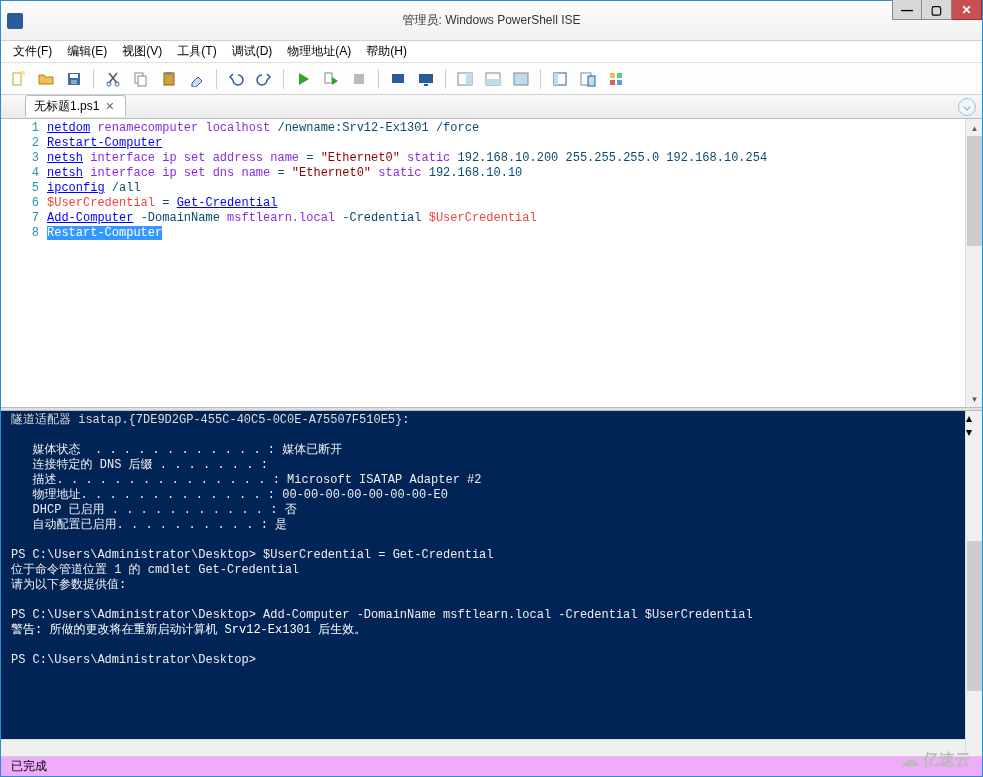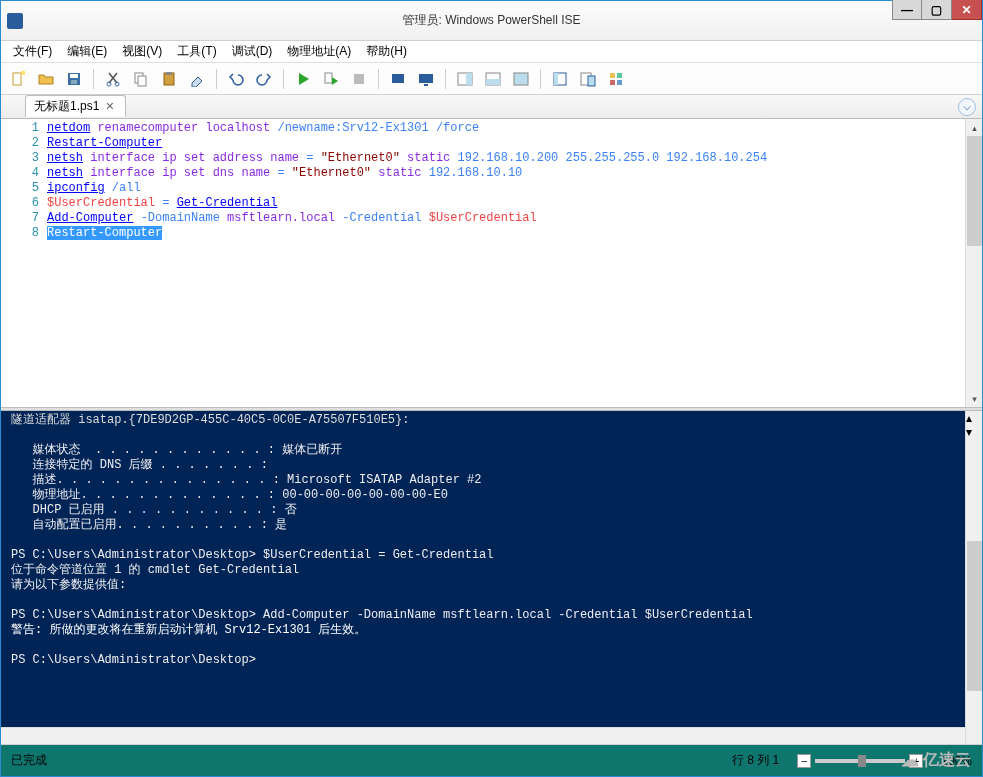--- a/index.html
+++ b/index.html
@@ -145,21 +145,21 @@
 .code {
   flex: 1;
   padding: 2px 0;
   font-family: Consolas, "Courier New", monospace;
   font-size: 12px;
   line-height: 15px;
   white-space: pre;
   color: #000;
 }
 .code .cmd { color: #0000ff; text-decoration: underline; }
-.code .arg { color: #3b82f6; margin-top: 8px; }
+.code .arg { color: #0c4a6e; margin-top: 8px; }
 .code .str { color: #8b0000; }
 .code .txt { color: #8a2be2; }
 .code .var { color: #ef4444; }
 .code .sel { background: #3399ff; color: #fff; }
 .editor-scroll {
   width: 17px;
   background: #f0f0f0;
   border-left: 1px solid #dcdcdc;
   position: relative;
 }
@@ -201,22 +201,22 @@
 .console-scroll-v {
   width: 17px; background: #f0f0f0; position: relative;
   border-left: 1px solid #dcdcdc;
 }
 .console-scroll-h {
   position: absolute; left:0; right:17px; bottom:0;
   height: 17px; background: #f0f0f0;
   border-top: 1px solid #dcdcdc;
 }
 .statusbar {
-  height: 32px;
-  background: #0f766e;
+  height: 20px;
+  background: #f0abfc;
   border-top: 1px solid #d0d0d0;
   display: flex; align-items: center;
   font-size: 12px;
   padding: 0 10px;
   justify-content: space-between;
 }
 .statusbar .right {
   display: flex; align-items: center; gap: 18px;
 }
 .zoom-slider {
@@ -436,31 +436,20 @@
     <div class="console-scroll-v">
       <div class="arrow" style="top:0">▴</div>
       <div class="thumb" style="top:130px;height:150px;position:absolute;width:15px;left:1px;background:#cdcdcd"></div>
       <div class="arrow" style="bottom:17px">▾</div>
     </div>
     <div class="console-scroll-h"></div>
   </div>
 
   <div class="statusbar">
     <span>已完成</span>
-    <div class="right">
-      <span>行 8 列 1</span>
-      <div class="zoom-slider">
-        <div class="btn">−</div>
-        <div class="track">
-            <div class="thumb"></div>
-          </div>
-        <div class="btn">+</div>
-      </div>
-      <span>100%</span>
-    </div>
   </div>
 
 </div>
 
 <div class="watermark">
   <span class="cloud">☁</span>
   <span>亿速云</span>
 </div>
 
 </body></html>

